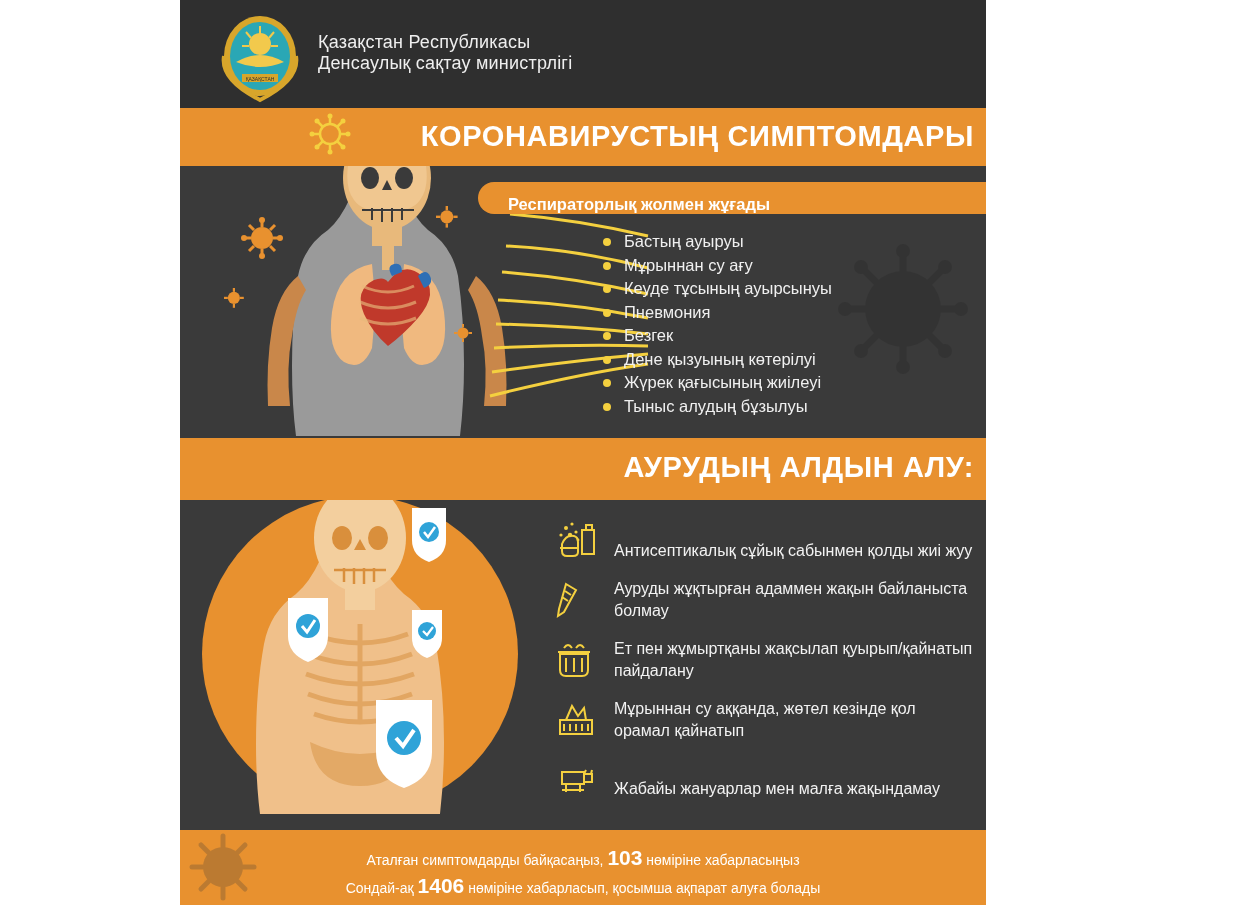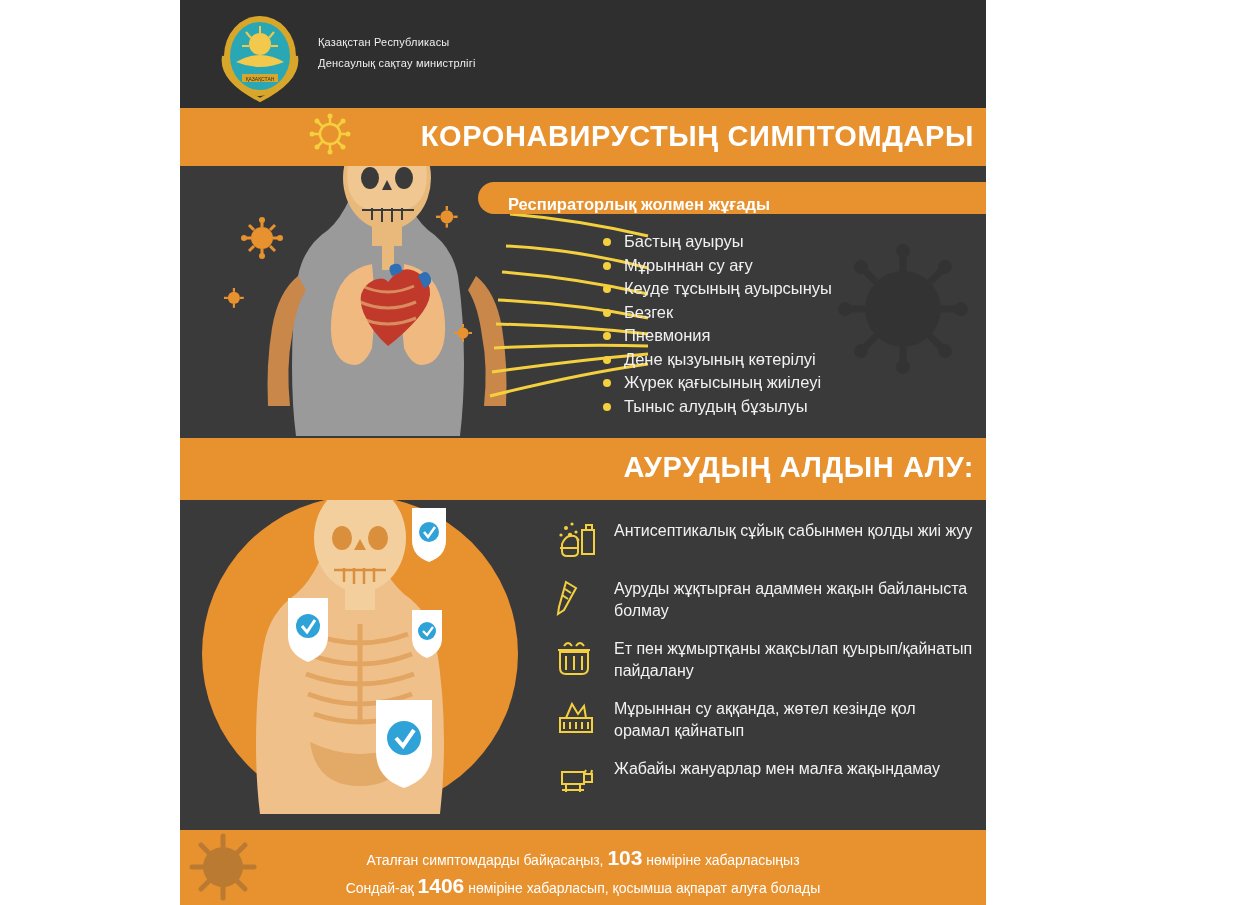--- a/index.html
+++ b/index.html
@@ -32,21 +32,21 @@
     left: 36px;
     top: 4px;
     width: 88px;
     height: 100px;
   }
   .ministry-text {
     position: absolute;
     left: 138px;
     top: 32px;
     color: #efefef;
-    font-size: 11px;
+    font-size: 18px;
     line-height: 21px;
     letter-spacing: .2px;
   }
 
   
   .band {
     position: relative;
     background: #e8912f;
     height: 58px;
   }
@@ -119,21 +119,21 @@
     overflow: hidden;
   }
   .prev-list {
     position: absolute;
     left: 372px;
     top: 18px;
     right: 12px;
   }
   .prev-item {
     display: flex;
-    align-items: flex-start;
+    align-items: flex-end;
     margin-bottom: 14px;
   }
   .prev-item .picto {
     width: 54px;
     min-width: 54px;
     height: 44px;
     margin-right: 8px;
   }
   .prev-item .txt {
     color: #f2f2f2;
@@ -352,22 +352,22 @@
     </svg>
 
     <div class="subbar">
       <span>Респираторлық жолмен жұғады</span>
     </div>
 
     <ul class="sym-list">
       <li><span class="dot"></span><span>Бастың ауыруы</span></li>
       <li><span class="dot"></span><span>Мұрыннан су ағу</span></li>
       <li><span class="dot"></span><span>Кеуде тұсының ауырсынуы</span></li>
+      <li><span class="dot"></span><span>Пневмония</span></li>
       <li><span class="dot"></span><span>Безгек</span></li>
-      <li><span class="dot"></span><span>Пневмония</span></li>
       <li><span class="dot"></span><span>Дене қызуының көтерілуі</span></li>
       <li><span class="dot"></span><span>Жүрек қағысының жиілеуі</span></li>
       <li><span class="dot"></span><span>Тыныс алудың бұзылуы</span></li>
     </ul>
   </div>
 
   <div class="band prevent">
     <div class="title">АУРУДЫҢ АЛДЫН АЛУ:</div>
   </div>
 

